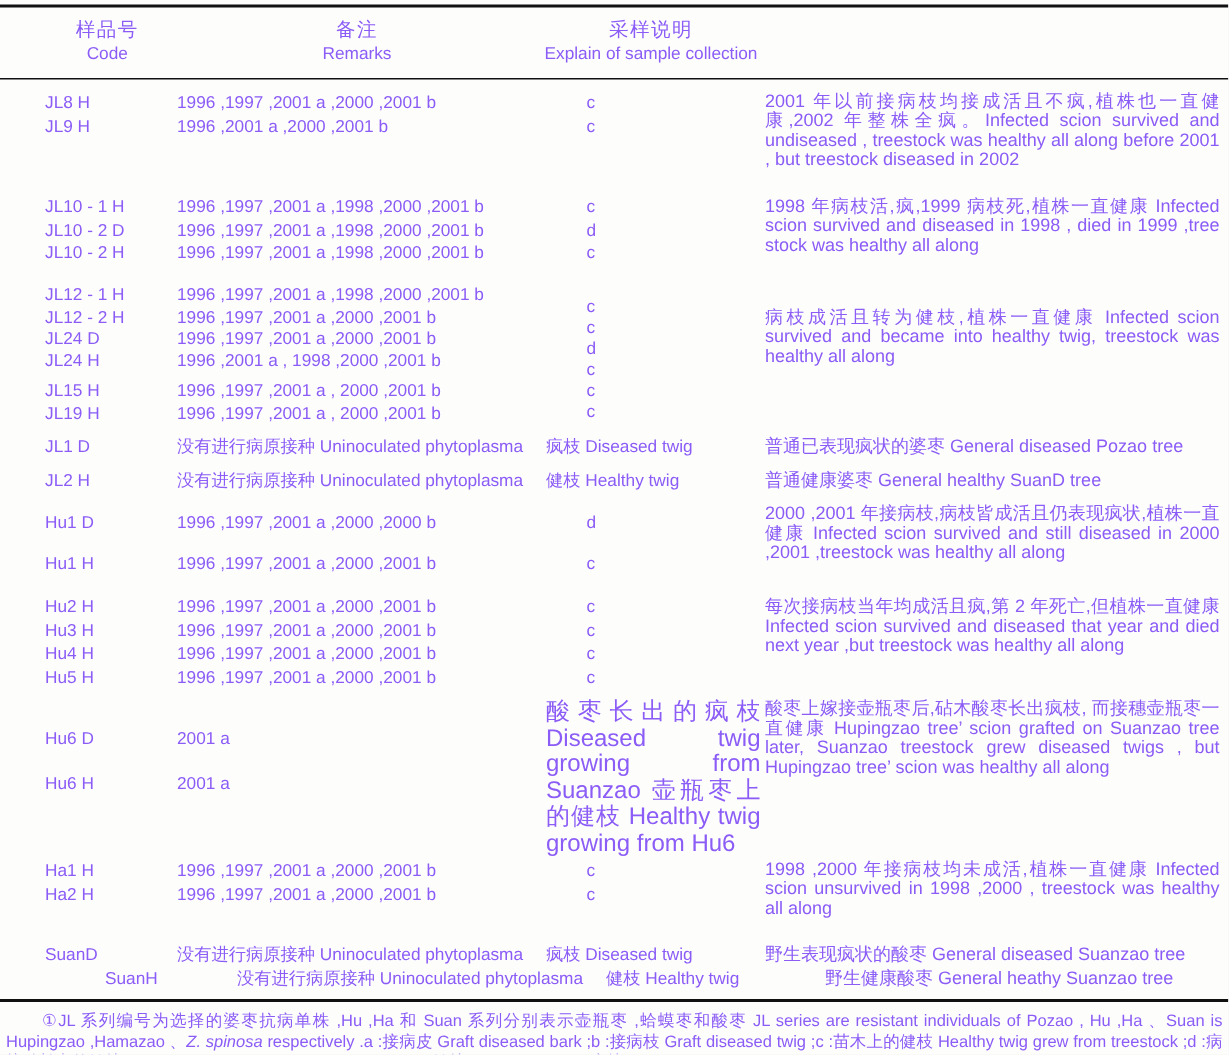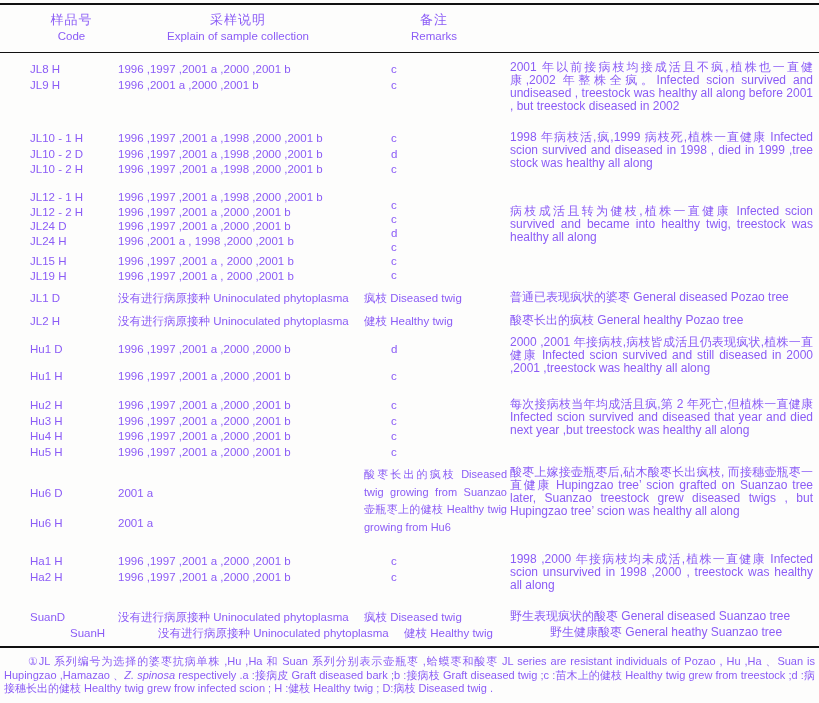--- a/index.html
+++ b/index.html
@@ -26,21 +26,21 @@
   .rowline{font-size:11.5px;line-height:15.5px;white-space:nowrap;}
   .lh16 .rowline{line-height:16px;}
   .lh145 .rowline{line-height:14.5px;}
   .lh27 .rowline{line-height:27px;}
   .lh30 .rowline{line-height:30px;}
   .letter{padding-left:27px;}
   .offset-down{padding-top:8px;}
   .offset-down .rowline{line-height:14px;}
   .gap-above{margin-top:6px;}
   .remark{font-size:12px;line-height:13px;text-align:justify;}
-  .samptext{font-size:11px;line-height:17.5px;text-align:justify;white-space:normal;}
+  .samptext{font-size:16px;line-height:17.5px;text-align:justify;white-space:normal;}
   .pt12{padding-top:12px;}
   .mt22{margin-top:15px;}
   .b1{min-height:70px;margin-bottom:0;}
   .b2{min-height:54px;margin-bottom:5px;}
   .b3{min-height:93px;margin-bottom:8px;}
   .b4{min-height:16px;margin-bottom:7px;}
   .b5{min-height:16px;margin-bottom:6px;}
   .b6{min-height:62px;margin-bottom:0;}
   .b7{min-height:62px;margin-bottom:6px;}
   .b8{min-height:85px;margin-bottom:2px;}
@@ -58,26 +58,26 @@
 
 <div class="page">
   <div class="table">
 
     <div class="hdr">
       <div class="hcell">
         <div class="hzh">样品号</div>
         <div class="hen">Code</div>
       </div>
       <div class="hcell">
+        <div class="hzh">备注</div>
+        <div class="hen">Remarks</div>
+      </div>
+      <div class="hcell">
         <div class="hzh">采样说明</div>
         <div class="hen">Explain of sample collection</div>
-      </div>
-      <div class="hcell">
-        <div class="hzh">备注</div>
-        <div class="hen">Remarks</div>
       </div>
     </div>
 
     <div class="body">
 
       <div class="band b1 lh16">
         <div class="ccode">
           <div class="rowline">JL8 H</div>
           <div class="rowline">JL9 H</div>
         </div>
@@ -164,21 +164,21 @@
         <div class="ccode">
             <div class="rowline">JL2 H</div>
           </div>
         <div class="ccond">
             <div class="rowline">没有进行病原接种 Uninoculated phytoplasma</div>
           </div>
         <div class="csamp">
             <div class="rowline">健枝 Healthy twig</div>
           </div>
         <div class="cremark">
-            <div class="remark">酸枣长出的疯枝 General healthy Pozao tree</div>
+            <div class="remark">普通健康婆枣 General healthy SuanD tree</div>
           </div>
       </div>
 
       <div class="band b6 lh27">
         <div class="ccode">
           <div class="rowline">Hu1 D</div>
           <div class="rowline">Hu1 H</div>
         </div>
         <div class="ccond">
           <div class="rowline">1996 ,1997 ,2001 a ,2000 ,2000 b</div>

